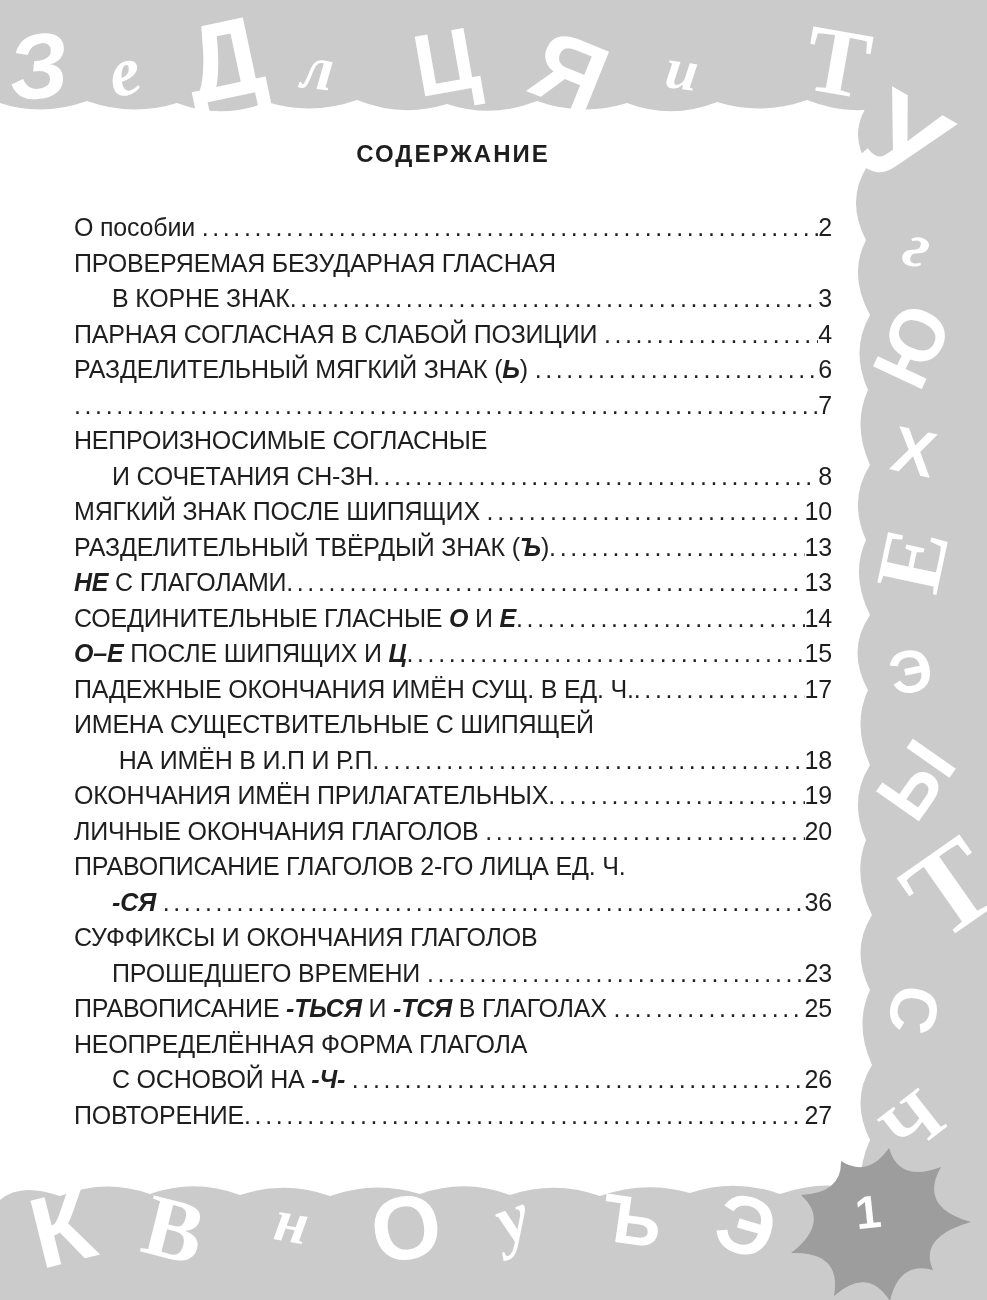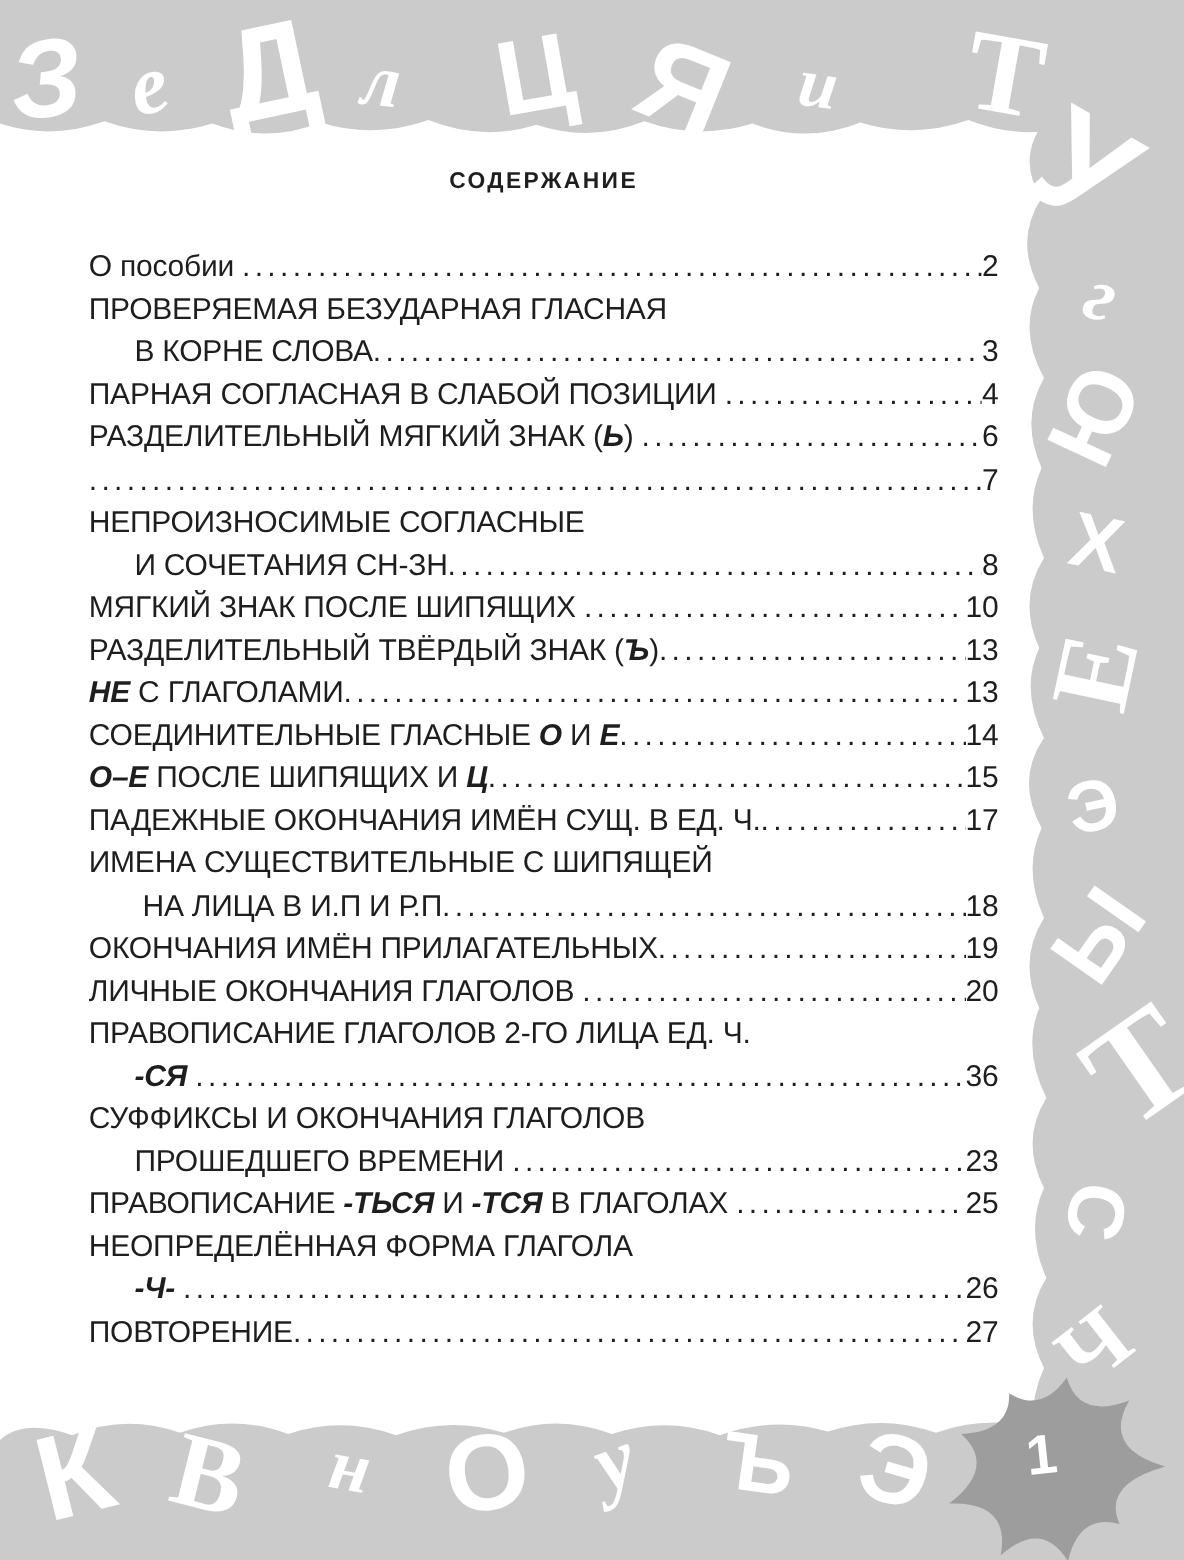--- a/index.html
+++ b/index.html
@@ -9,21 +9,21 @@
   .band{fill:var(--band-gray,#cbcbcb);}
   .splat{fill:var(--splat-gray,#9d9d9d);}
   .letters{position:absolute;left:0;top:0;width:987px;height:1300px;pointer-events:none;}
   .decor-letter{position:absolute;color:#ffffff;font-weight:bold;line-height:1;
                 font-family:"Liberation Sans",sans-serif;}
   .decor-letter.serif{font-family:"Liberation Serif",serif;}
   .decor-letter.ital{font-style:italic;}
   .splat-number{position:absolute;left:868px;top:1212px;transform:translate(-50%,-50%) rotate(-6deg);
                 color:#ffffff;font-weight:bold;font-size:46px;line-height:1;}
   .content{position:absolute;left:74px;top:142px;width:758px;color:var(--text,#1e1e1e);}
-  h1{margin:0 0 44px 0;text-align:center;font-size:19px;font-weight:bold;letter-spacing:2px;line-height:1;}
+  h1{margin:0 0 44px 0;text-align:center;font-size:24px;font-weight:bold;letter-spacing:2px;line-height:1;}
   .entries{font-size:25px;line-height:35.5px;letter-spacing:-0.2px;}
   .entry{margin:0;}
   .line{display:flex;min-width:0;}
   .line.cont{padding-left:38px;}
   .seg{white-space:pre;flex:none;text-align:center;}
   .seg.bi{font-weight:bold;font-style:italic;}
   .dots{flex:1 1 auto;min-width:0;overflow:hidden;white-space:nowrap;letter-spacing:3.6px;}
   .pagenum{flex:none;text-align:right;}
 </style>
 </head>
@@ -78,21 +78,21 @@
             <span class="seg">О пособии </span>
             <span class="dots">............................................................................................................................................</span>
             <span class="pagenum">2</span>
           </div>
         </div>
         <div class="entry">
           <div class="line">
             <span class="seg">ПРОВЕРЯЕМАЯ БЕЗУДАРНАЯ ГЛАСНАЯ</span>
           </div>
           <div class="line cont">
-            <span class="seg">В КОРНЕ СЛОВА</span>
+            <span class="seg">В КОРНЕ ЗНАК</span>
             <span class="dots">............................................................................................................................................</span>
             <span class="pagenum">3</span>
           </div>
         </div>
         <div class="entry">
           <div class="line">
             <span class="seg">ПАРНАЯ СОГЛАСНАЯ В СЛАБОЙ ПОЗИЦИИ </span>
             <span class="dots">............................................................................................................................................</span>
             <span class="pagenum">4</span>
           </div>
@@ -170,21 +170,21 @@
             <span class="seg">ПАДЕЖНЫЕ ОКОНЧАНИЯ ИМЁН СУЩ. В ЕД. Ч.</span>
             <span class="dots">............................................................................................................................................</span>
             <span class="pagenum">17</span>
           </div>
         </div>
         <div class="entry">
           <div class="line">
             <span class="seg">ИМЕНА СУЩЕСТВИТЕЛЬНЫЕ С ШИПЯЩЕЙ</span>
           </div>
           <div class="line cont">
-            <span class="seg"> НА ЛИЦА В И.П И Р.П</span>
+            <span class="seg"> НА ИМЁН В И.П И Р.П</span>
             <span class="dots">............................................................................................................................................</span>
             <span class="pagenum">18</span>
           </div>
         </div>
         <div class="entry">
           <div class="line">
             <span class="seg">ОКОНЧАНИЯ ИМЁН ПРИЛАГАТЕЛЬНЫХ</span>
             <span class="dots">............................................................................................................................................</span>
             <span class="pagenum">19</span>
           </div>
@@ -226,20 +226,21 @@
             <span class="seg"> В ГЛАГОЛАХ </span>
             <span class="dots">............................................................................................................................................</span>
             <span class="pagenum">25</span>
           </div>
         </div>
         <div class="entry">
           <div class="line">
             <span class="seg">НЕОПРЕДЕЛЁННАЯ ФОРМА ГЛАГОЛА</span>
           </div>
           <div class="line cont">
+            <span class="seg">С ОСНОВОЙ НА </span>
             <span class="seg bi">-Ч-</span>
             <span class="seg"> </span>
             <span class="dots">............................................................................................................................................</span>
             <span class="pagenum">26</span>
           </div>
         </div>
         <div class="entry">
           <div class="line">
             <span class="seg">ПОВТОРЕНИЕ</span>
             <span class="dots">............................................................................................................................................</span>

